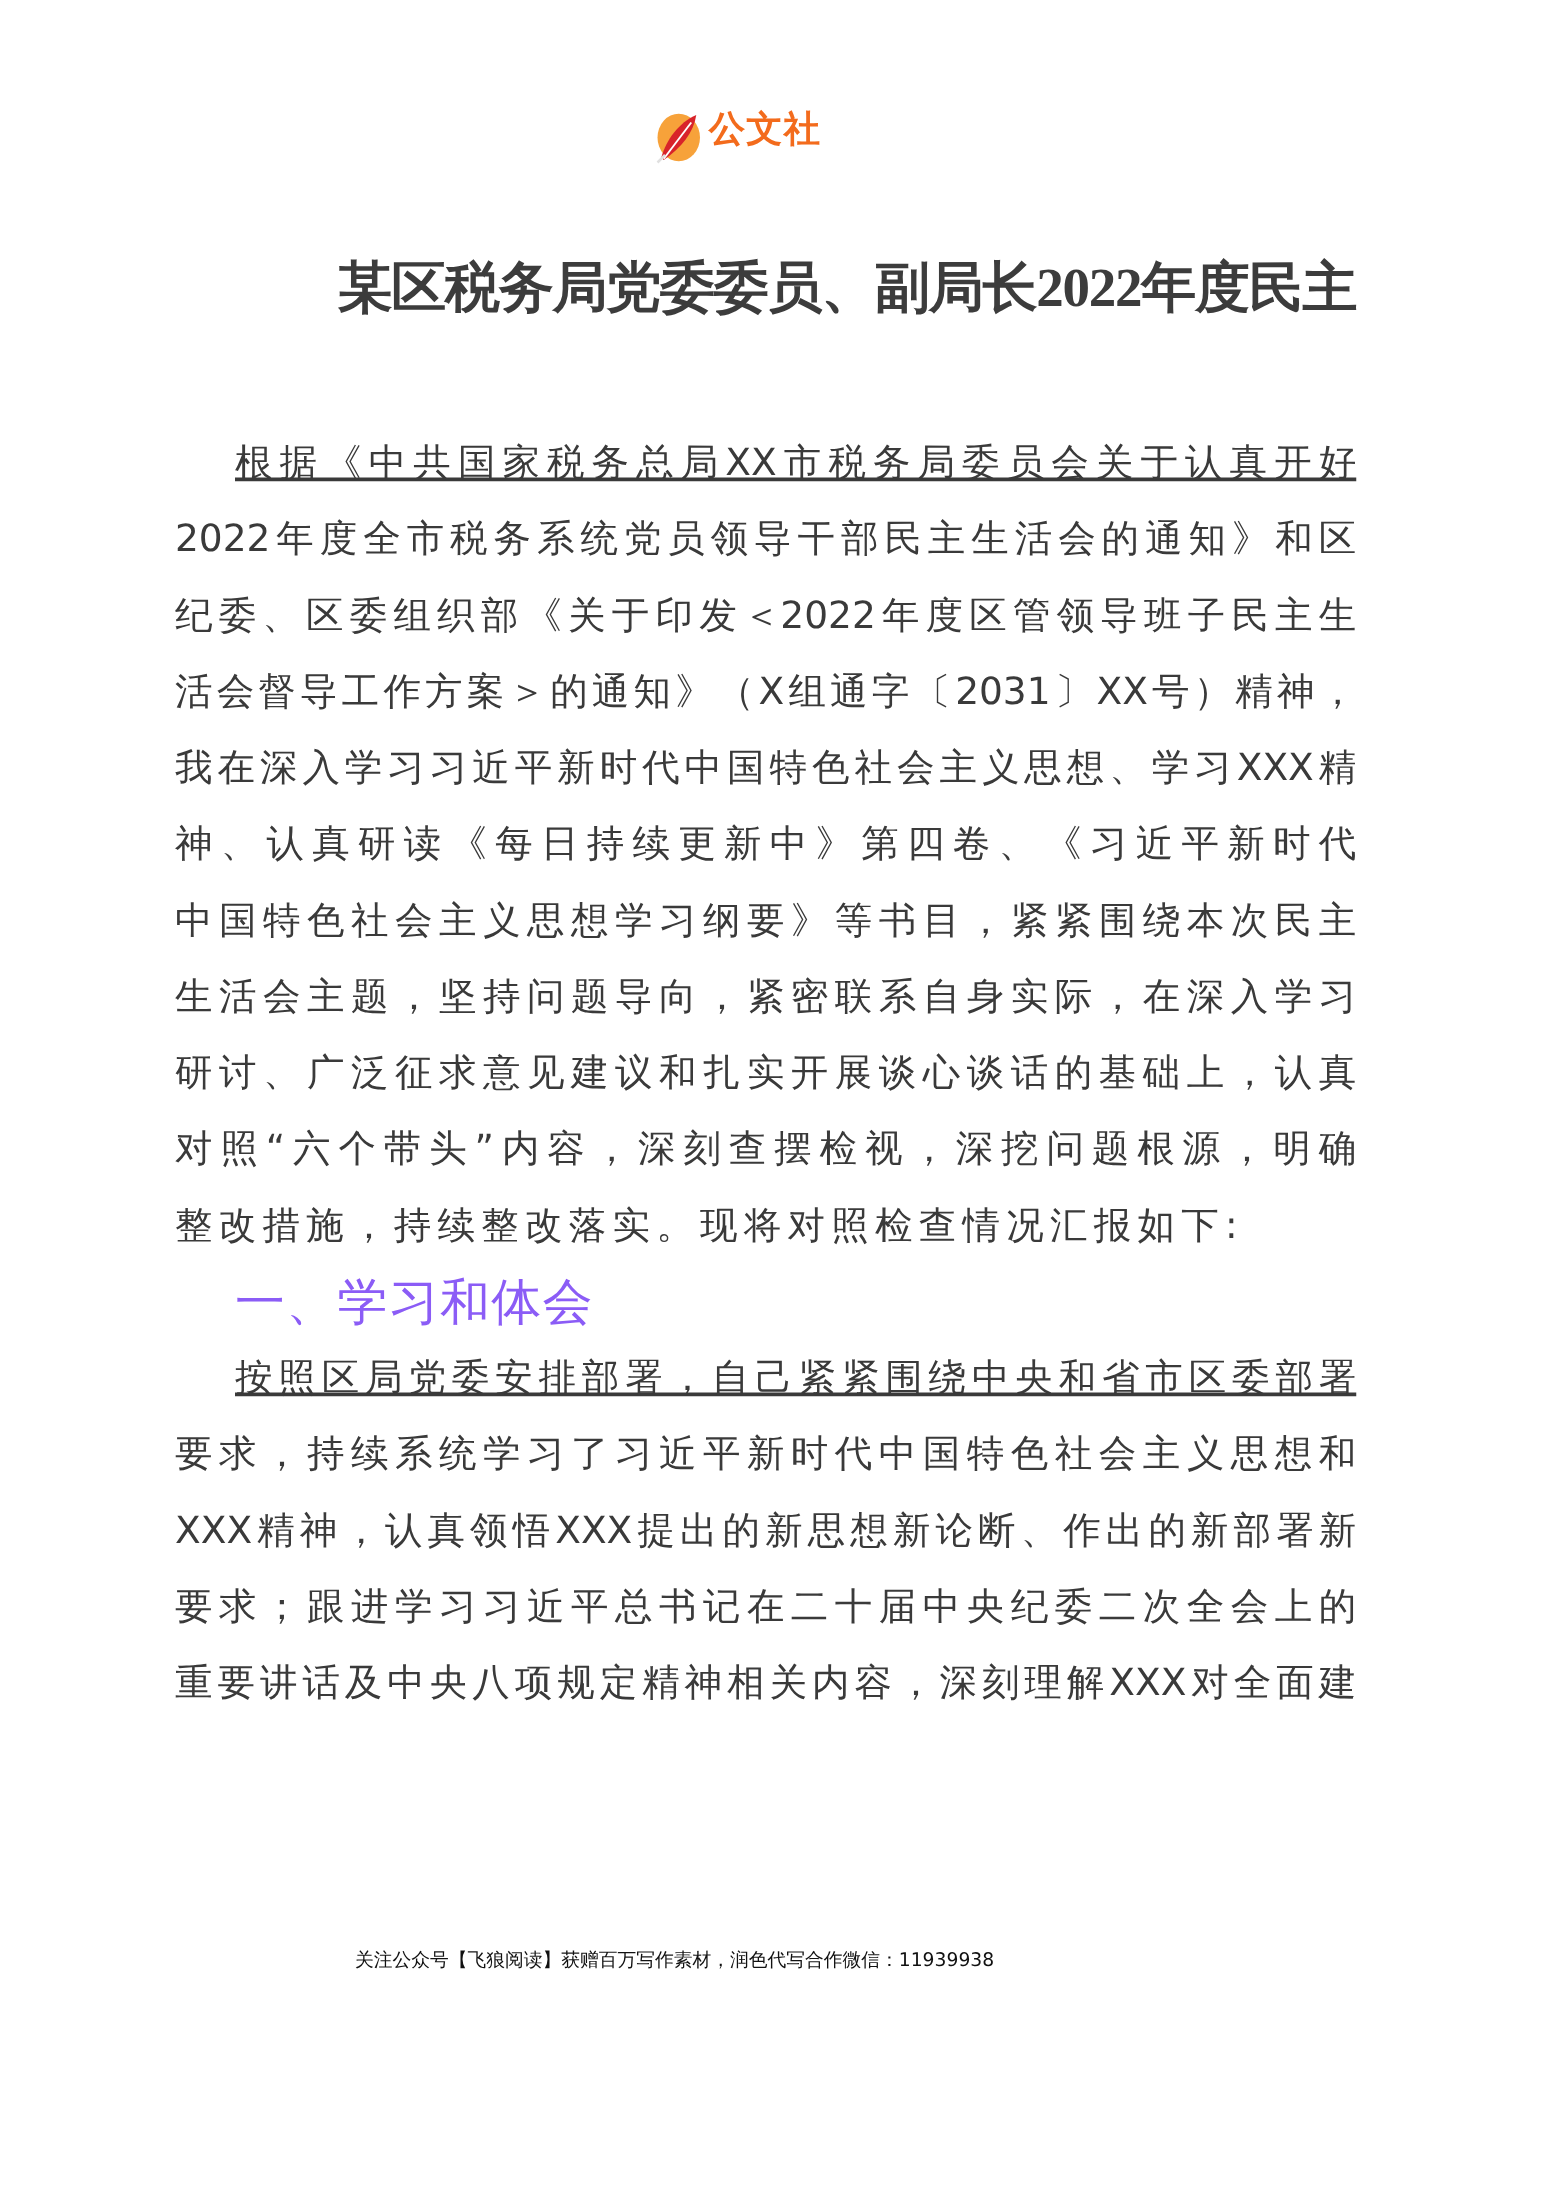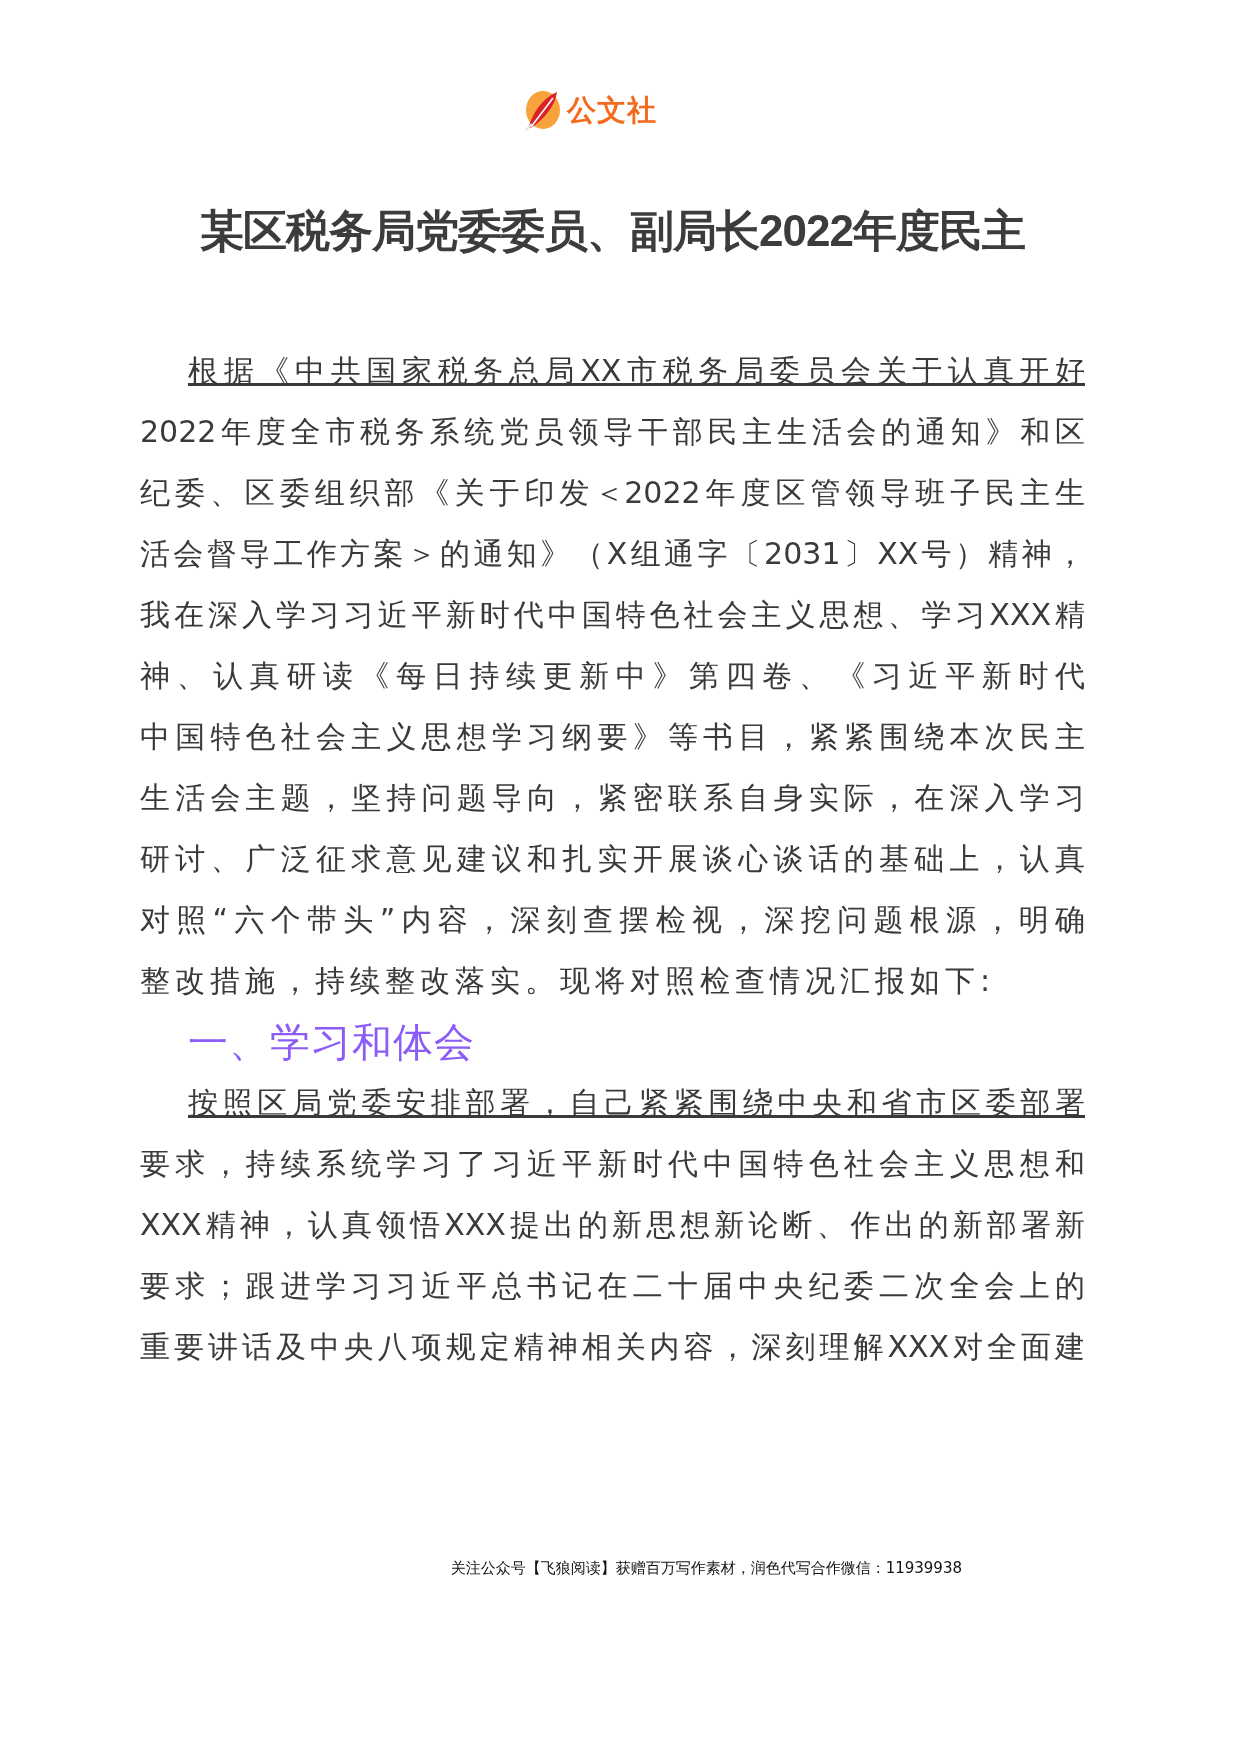--- a/index.html
+++ b/index.html
@@ -1,44 +1,44 @@
 <!DOCTYPE html>
 <html><head>
 <meta charset="utf-8">
 <style>
   html, body { margin: 0; padding: 0; background: #ffffff; }
   body { width: 1240px; height: 1754px; position: relative; overflow: hidden; }
   .page { position: absolute; left: 0; top: 0; width: 1240px; height: 1754px; background: #fff; }
 
   
-  .logo { position: absolute; left: 523px; top: 88px; display: flex; align-items: center; }
+  .logo { position: absolute; left: 523px; top: 88px; display: flex; align-items: flex-start; }
   .logo-mark { width: 40px; height: 44px; position: relative; }
   .logo-mark svg { display: block; }
   .logo-text { font-family: "DejaVu Serif", "Liberation Serif", serif; font-weight: bold; font-size: 29px; color: #f36b1c; line-height: 30px; margin-left: 4px; letter-spacing: 1px; }
   .banner-link { position: absolute; left: 205px; top: 118px; width: 830px; text-align: center;
     font-family: "DejaVu Sans", "Liberation Sans", sans-serif; font-size: 30px; line-height: 40px;
     color: #5b9bd5; text-decoration: underline; text-decoration-thickness: 2px; text-underline-offset: 4px; letter-spacing: 1px; white-space: nowrap; cursor: pointer; }
 
   
-  .title { position: absolute; left: 140px; width: 945px; text-align: center;
-    font-family: Liberation Sans, sans-serif; font-weight: bold; font-size: 44px; color: #3c3c3c; line-height: 56px; white-space: nowrap; }
+  .title { position: absolute; left: 140px; width: 945px; text-align: right;
+    font-family: Liberation Serif, serif; font-weight: bold; font-size: 44px; color: #3c3c3c; line-height: 56px; white-space: nowrap; }
   .title.l1 { top: 203px; letter-spacing: -1px; }
   .title.l2 { top: 267px; letter-spacing: 2px; }
 
   
   .line { position: absolute; left: 140px; width: 945px; height: 40px;
     font-family: "DejaVu Sans", "Liberation Sans", sans-serif; font-size: 30px; line-height: 40px; color: #3a3a3a;
     text-align: justify; text-align-last: justify; white-space: nowrap; }
   .line.indent { left: 188px; width: 897px; text-decoration: underline; }
   .line.last { text-align-last: left; letter-spacing: 5px; }
 
   .heading { position: absolute; left: 188px; top: 1089px;
     font-family: "DejaVu Sans", "Liberation Sans", sans-serif; font-size: 40px; line-height: 40px; color: #8b5cf6; letter-spacing: 1px; }
 
-  .footer { position: absolute; left: 262px; top: 1556px; width: 700px; text-align: right;
+  .footer { position: absolute; left: 284px; top: 1556px; width: 700px; text-align: left;
     font-family: "DejaVu Sans", "Liberation Sans", sans-serif; font-size: 15px; line-height: 24px; color: #111; white-space: nowrap; }
 </style>
 </head>
 <body>
 
 <div class="page">
 
   <div class="logo">
     <div class="logo-mark">
       <svg width="40" height="44" viewBox="0 0 40 44">

